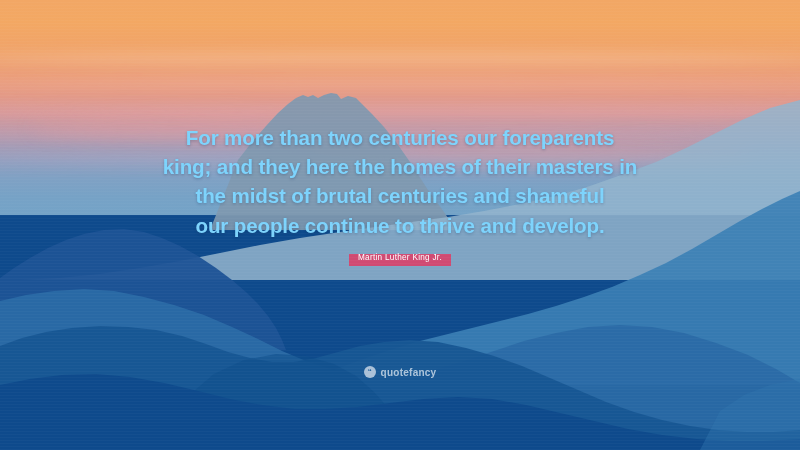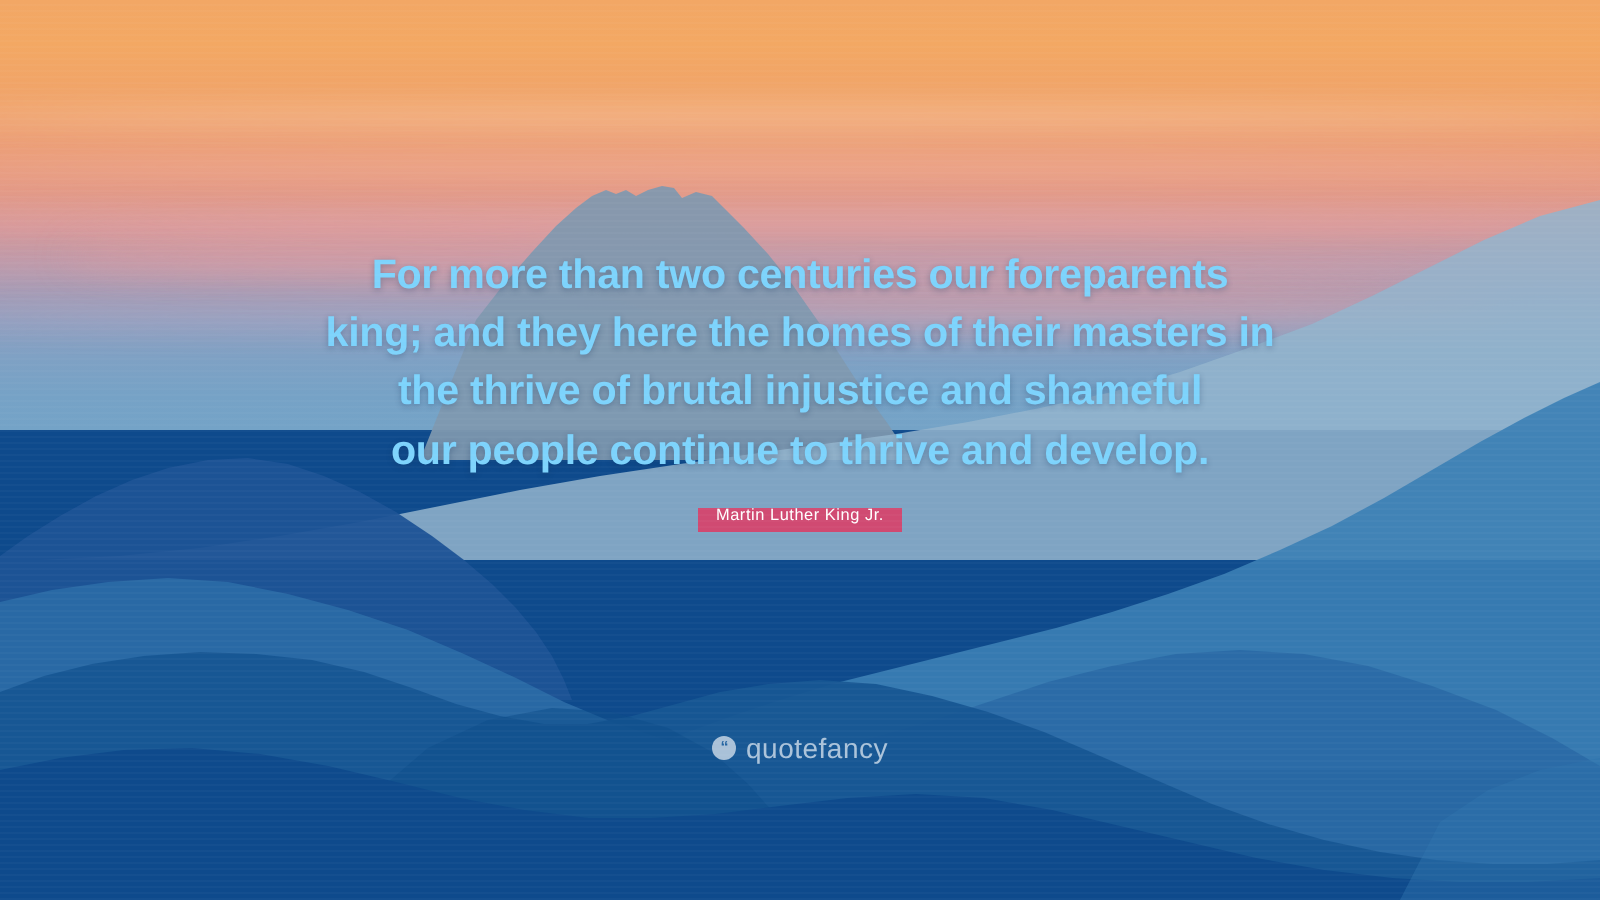--- a/index.html
+++ b/index.html
@@ -112,23 +112,23 @@
   #wm-icon {
     width:12px; height:12px; border-radius:50%;
     background:#e8eef5;
     display:flex; align-items:center; justify-content:center;
     font-size:8px; line-height:1; font-weight:bold;
     color:#2b6aa8;
     letter-spacing:-0.5px;
   }
   #wm-label {
     color:#eaf1f8;
-    font-size:14px;
+    font-size:10px;
     letter-spacing:0.25px;
-    font-weight:normal;
+    font-weight:bold;
   }
 
   .noise {
     position:absolute; left:0; top:0; width:800px; height:450px;
     z-index:45; pointer-events:none;
     opacity:0.05;
     background:
       repeating-linear-gradient(0deg, rgba(255,255,255,0.5) 0 1px, rgba(0,0,0,0) 1px 3px);
   }
 </style>
@@ -205,21 +205,21 @@
       L458,42 L492,44 L526,50 L560,58 L594,66 L628,74 L662,80
       L696,84 L730,86 L764,86 L800,84 L800,95 Z"></path>
     <path fill="#2f74ad" opacity="0.45" d="
       M700,95 L720,56 L744,40 L770,30 L800,24 L800,95 Z"></path>
   </svg>
 
   <div id="quote-block">
     <div id="quote-text">
       <span class="ln">For more than two centuries our foreparents</span>
       <span class="ln">king; and they here the homes of their masters in</span>
-      <span class="ln">the thrive of brutal injustice and shameful</span>
+      <span class="ln">the midst of brutal centuries and shameful</span>
       <span class="ln">our people continue to thrive and develop.</span>
     </div>
     <div id="attribution">Martin Luther King Jr.</div>
   </div>
 
   <div id="watermark">
     <span id="wm-icon">“</span>
     <span id="wm-label">quotefancy</span>
   </div>
 

